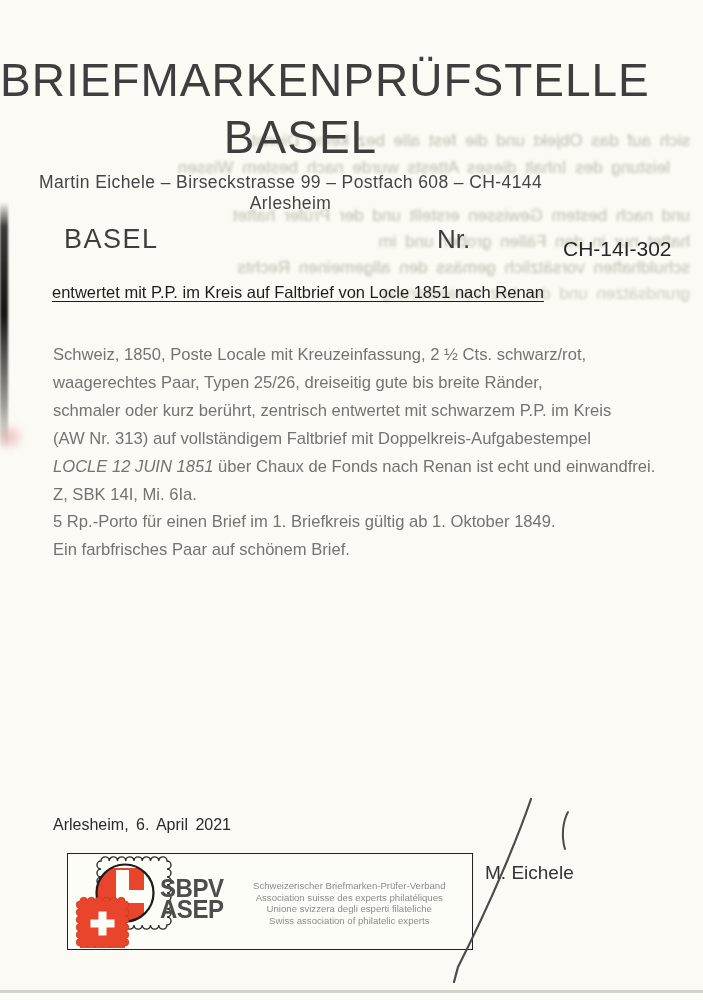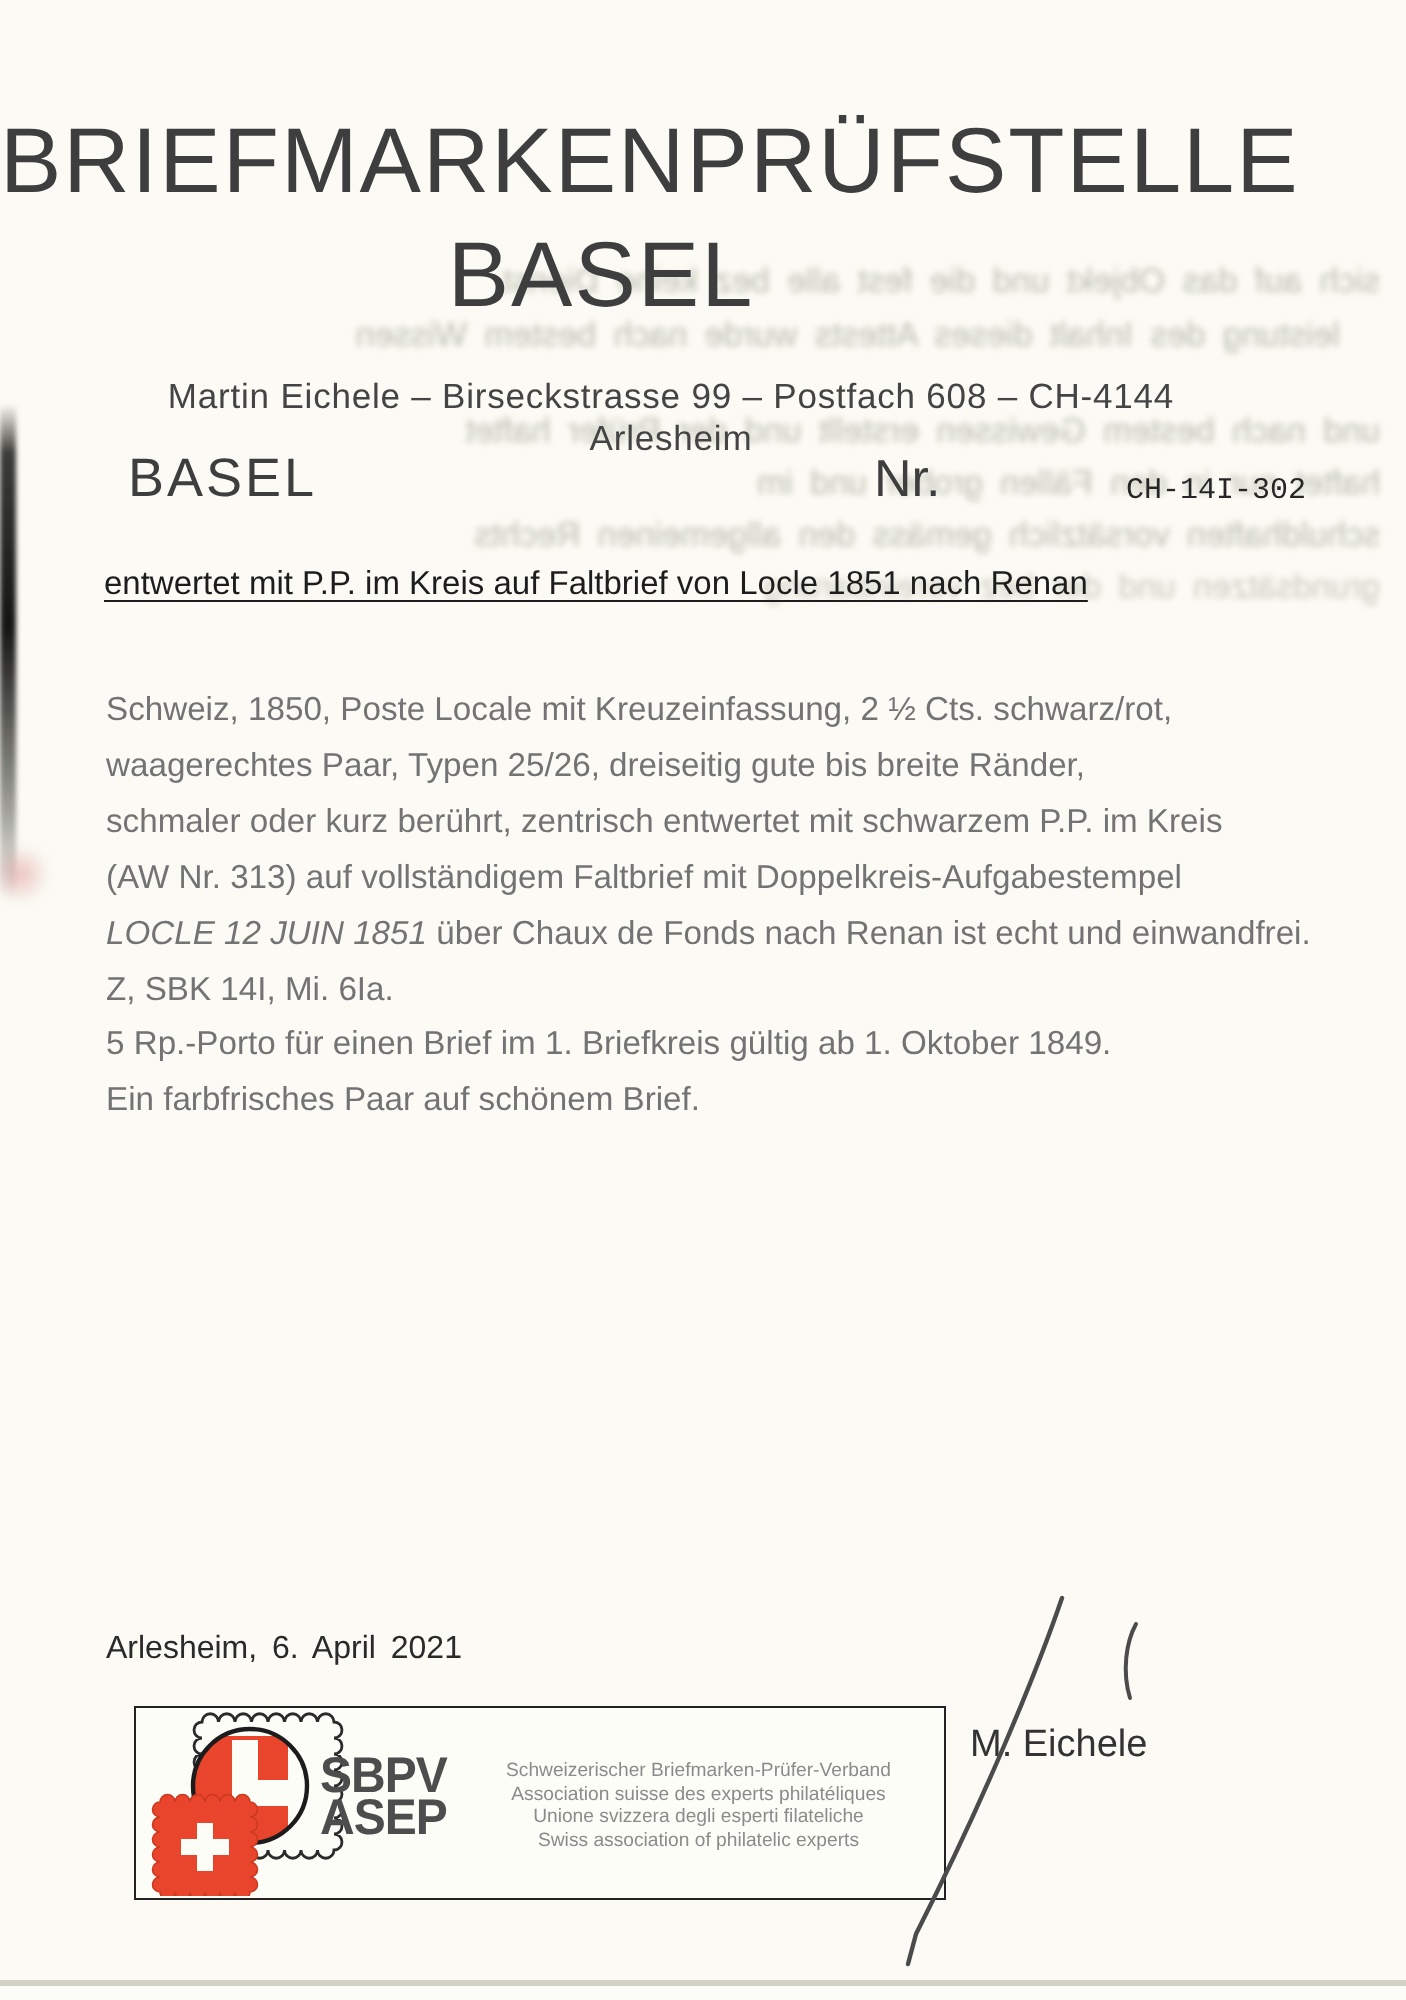--- a/index.html
+++ b/index.html
@@ -1,26 +1,26 @@
 <!DOCTYPE html>
 <html><head>
 <meta charset="utf-8">
 <style>
   html,body{margin:0;padding:0;background:#e9e9e4;}
   #page{position:relative;width:703px;height:1000px;background:#fbfaf4;overflow:hidden;
         font-family:"Liberation Sans",sans-serif;color:#262626;}
   
   .lh-title{position:absolute;top:52px;left:0;width:601px;text-align:center;z-index:2;
             color:#3e3e3e;font-size:46px;line-height:57px;letter-spacing:1px;font-weight:400;}
-  .lh-address{position:absolute;top:188px;left:0;width:581px;text-align:center;z-index:2;
-              color:#444;font-size:17.5px;letter-spacing:.4px;padding-left:45px;}
+  .lh-address{position:absolute;top:172px;left:0;width:581px;text-align:center;z-index:2;
+              color:#444;font-size:17.5px;letter-spacing:.4px;}
   
   .attest-label{position:absolute;top:224px;left:64px;font-size:27px;letter-spacing:1.5px;color:#3e3e3e;z-index:2;}
   .nr-label{position:absolute;top:224px;left:437px;font-size:26px;color:#3e3e3e;z-index:2;}
-  .nr-value{position:absolute;top:237px;left:563px;font-size:15px;color:#262626;z-index:2;font-family:Liberation Mono, monospace;}
+  .nr-value{position:absolute;top:237px;left:563px;font-size:21px;color:#262626;z-index:2;}
   
   .subject{position:absolute;top:277px;left:52px;width:630px;z-index:2;
            font-size:16.5px;line-height:30.5px;color:#1d1d1d;}
   .subject div{text-decoration:underline;text-decoration-thickness:1.4px;text-underline-offset:3px;}
   
   .body-text{position:absolute;top:341px;left:53px;width:628px;z-index:2;
              font-size:16.6px;line-height:27.9px;color:#737373;}
   .body-text .it{font-style:italic;}
   
   .dateline{position:absolute;top:816px;left:53px;font-size:16px;color:#2a2a2a;word-spacing:3px;z-index:2;}

